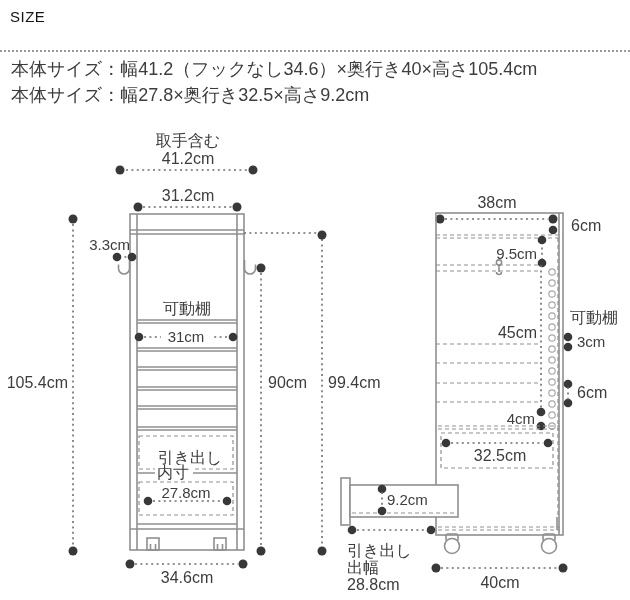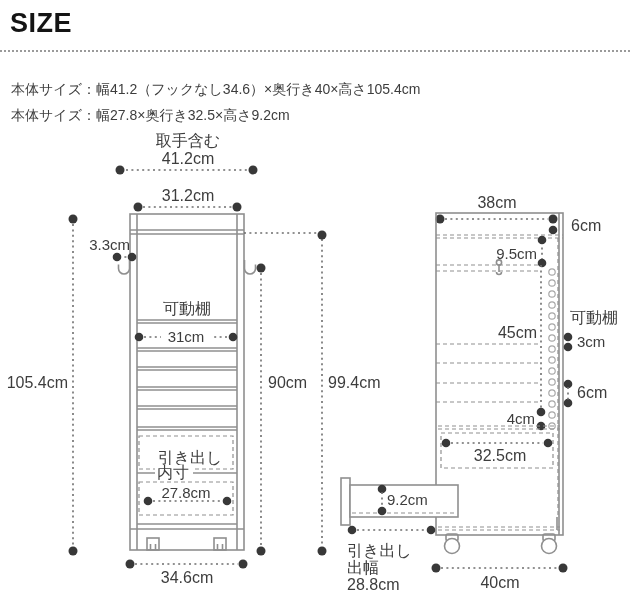--- a/index.html
+++ b/index.html
@@ -1,21 +1,21 @@
 <!DOCTYPE html>
 <html style="--title: #141414; --text: #3d3d3d; --line: #8f8f8f; --dim: #6e6e6e; --dot: #383838;"><head>
 <meta charset="utf-8">
 <style>
   html,body{margin:0;padding:0;background:#fff}
   .page{position:relative;width:630px;height:600px;background:#fff;
         font-family:"Liberation Sans",sans-serif;overflow:hidden}
-  .title{position:absolute;left:10px;top:8px;font-size:27px;font-weight:bold;
+  .title{position:absolute;left:10px;top:8px;font-size:15px;font-weight:normal;
          color:var(--title,#141414);letter-spacing:.5px}
   .divider{position:absolute;left:0;right:0;top:50px;border-top:2px dotted #9a9a9a;height:0}
-  .specs{position:absolute;left:11px;top:76px;font-size:14px;color:var(--text,#3b3b3b);line-height:26px}
+  .specs{position:absolute;left:11px;top:56px;font-size:18px;color:var(--text,#3b3b3b);line-height:26px}
   .specs div{white-space:nowrap}
   svg{position:absolute;left:0;top:130px}
   svg text{fill:var(--text,#3d3d3d);font-family:"Liberation Sans",sans-serif}
   .t{font-size:16px}
   .ts{font-size:15px}
   .ln{stroke:var(--line,#8f8f8f);stroke-width:1.6;fill:none}
   .lnf{stroke:var(--line,#8f8f8f);stroke-width:1.6;fill:#fff}
   .dash{stroke:var(--line,#9a9a9a);stroke-width:1.2;fill:none;stroke-dasharray:4 3}
   .dim{stroke:var(--dim,#6e6e6e);stroke-width:1.6;fill:none;stroke-dasharray:2 3.4}
   .dot{fill:var(--dot,#383838);stroke:none}

